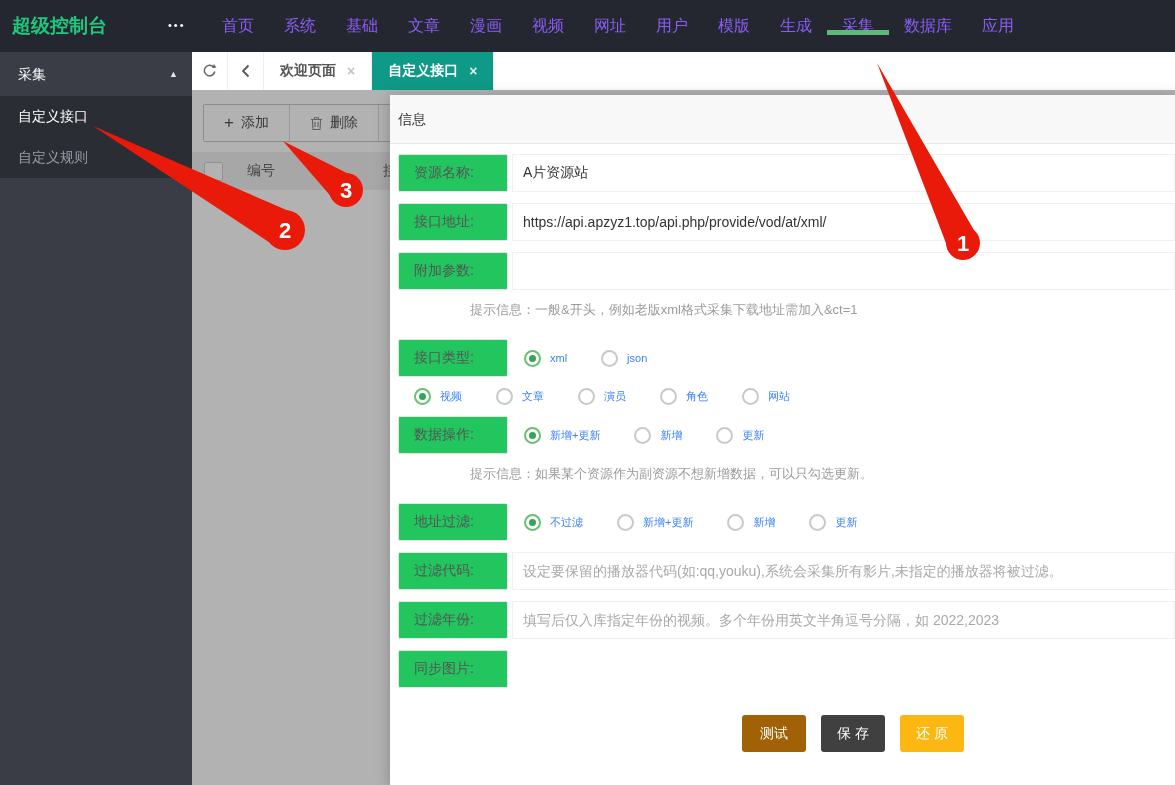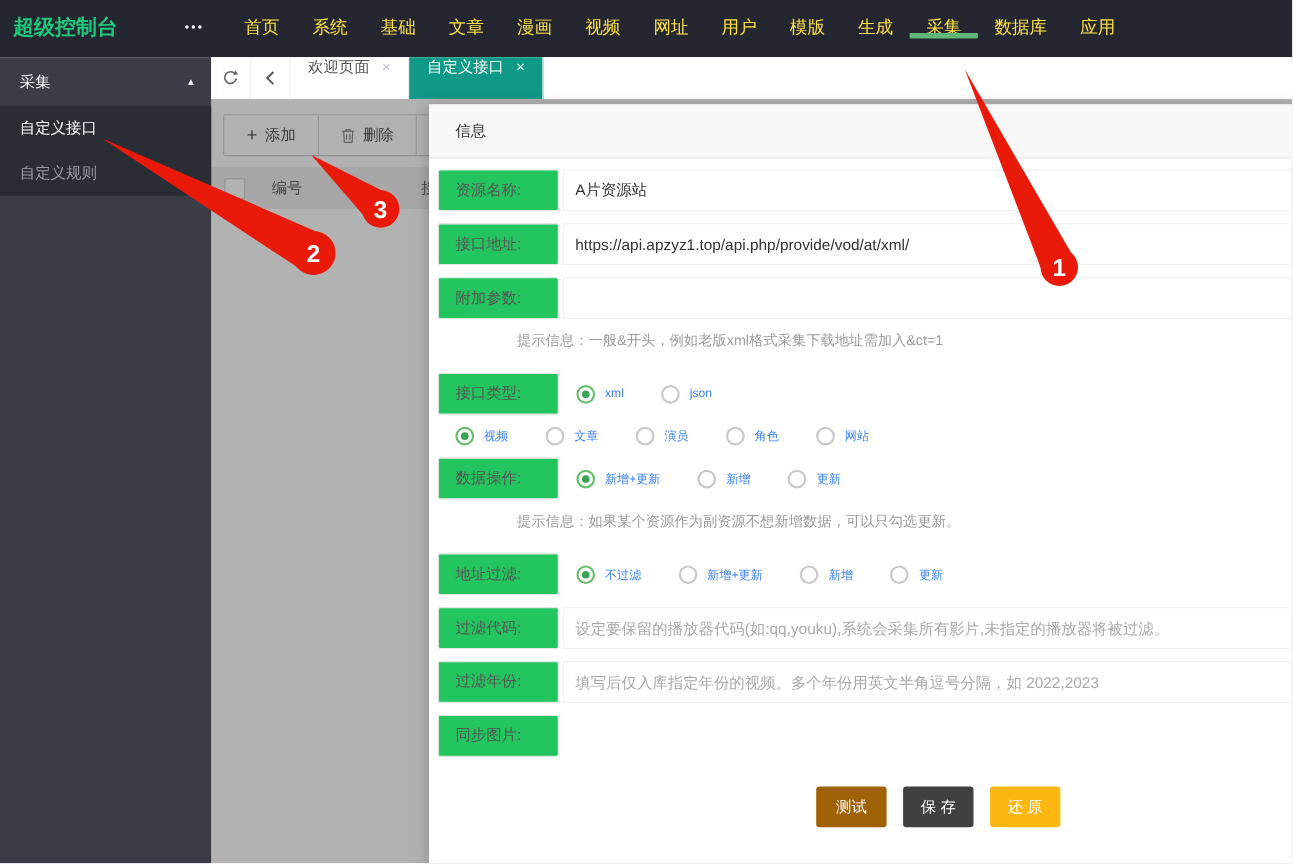--- a/index.html
+++ b/index.html
@@ -4,35 +4,35 @@
 <style>
   html,body{margin:0;padding:0;}
   body{font-family:"Liberation Sans","DejaVu Sans",sans-serif;}
   .app{position:relative;width:1175px;height:785px;overflow:hidden;background:#fff;}
 
   
   .navbar{position:absolute;left:0;top:0;width:1175px;height:52px;background:#24272f;z-index:3;}
   .logo{position:absolute;left:12px;top:0;line-height:52px;font-size:19px;font-weight:bold;color:#1ec87c;}
   .more-dots{position:absolute;left:168px;top:0;line-height:50px;font-size:11px;color:#fff;letter-spacing:2px;cursor:pointer;}
   .nav-menu{position:absolute;left:207px;top:0;height:52px;display:flex;}
-  .nav-item{position:relative;height:35px;line-height:52px;padding:0 15px;font-size:16px;color:#fde047;cursor:pointer;white-space:nowrap;}
+  .nav-item{position:relative;height:35px;line-height:52px;padding:0 15px;font-size:16px;color:#8b5cf6;cursor:pointer;white-space:nowrap;}
   .nav-item.active::after{content:"";position:absolute;left:0;right:0;bottom:0;height:5px;background:#5fb878;}
 
   
   .sidebar{position:absolute;left:0;top:52px;width:192px;height:733px;background:#3a3d46;z-index:3;}
   .side-header{height:44px;line-height:44px;padding:0 14px 0 18px;color:#fff;font-size:14px;cursor:pointer;}
   .side-header .caret{float:right;font-size:9px;color:#e8e8e8;}
   .side-menu{background:#2b2d35;}
   .side-item{height:41px;line-height:41px;padding-left:18px;font-size:14px;color:#979ca6;cursor:pointer;}
   .side-item.active{color:#fff;}
 
   
   .tabbar{position:absolute;left:192px;top:52px;width:983px;height:38px;background:#fff;display:flex;z-index:3;}
   .tab-tool{width:35px;height:38px;display:flex;align-items:center;justify-content:center;border-right:1px solid #eee;cursor:pointer;}
-  .tab{height:38px;display:flex;padding:0 16px;font-size:14px;color:#555;border-right:1px solid #eee;cursor:pointer;white-space:nowrap;}
+  .tab{height:38px;display:flex;align-items:center;padding:0 16px;font-size:14px;color:#555;border-right:1px solid #eee;cursor:pointer;white-space:nowrap;font-weight:bold;}
   .tab .tab-close{margin-left:11px;color:#c0c4cc;font-size:14px;}
   .tab.active{background:#0e9a87;color:#fff;}
   .tab.active .tab-close{color:#d9efe9;}
 
   
   .content{position:absolute;left:192px;top:90px;width:983px;height:695px;background:#fff;z-index:1;}
   .toolbar-group{position:absolute;top:14px;left:11px;display:flex;border:1px solid #c9c9c9;border-radius:2px;background:#fff;}
   .tbtn{display:flex;align-items:center;height:36px;padding:0 20px;background:#fff;border:none;border-left:1px solid #d8d8d8;font-size:14px;color:#555;font-family:inherit;cursor:pointer;}
   .tbtn:first-child{border-left:none;}
   .tbtn .plus{font-size:17px;margin-right:7px;color:#555;}
@@ -42,21 +42,21 @@
   .th-check{width:42px;display:flex;justify-content:center;}
   .th-checkbox{width:17px;height:17px;background:#fff;border:1px solid #d0d0d0;border-radius:2px;cursor:pointer;}
   .th-no{width:134px;padding-left:13px;box-sizing:border-box;}
   .th-next{padding-left:15px;}
 
   
   .overlay{position:absolute;left:192px;top:90px;width:983px;height:695px;background:rgba(0,0,0,0.3);z-index:5;}
 
   
   .modal{position:absolute;left:390px;top:95px;width:785px;height:690px;background:#fff;z-index:6;box-shadow:0 2px 14px rgba(0,0,0,0.25);}
-  .modal-header{height:48px;line-height:48px;padding-left:24px;background:#f8f8f8;border-bottom:1px solid #e9e9e9;font-size:14px;color:#333;}
+  .modal-header{height:48px;line-height:48px;padding-left:8px;background:#f8f8f8;border-bottom:1px solid #e9e9e9;font-size:14px;color:#333;}
   .modal-body{padding:10px 0 0 8px;}
   .frow{display:flex;margin-bottom:11px;}
   .flabel{width:110px;min-width:110px;height:38px;box-sizing:border-box;border:1px solid #e5e5e5;border-radius:2px;display:flex;align-items:center;padding-left:15px;font-size:14px;color:#555;background:#22c55e;}
   .finput{flex:1;margin-left:4px;height:38px;box-sizing:border-box;border:1px solid #f0f0f0;padding:0 10px;font-size:14px;color:#333;outline:none;background:#fff;font-family:inherit;}
   .finput::placeholder{color:#a9a9a9;}
   .rgroup{display:flex;align-items:center;margin-left:16px;}
   .ropt{display:flex;align-items:center;margin-right:34px;cursor:pointer;}
   .radio{width:17px;height:17px;box-sizing:border-box;border-radius:50%;border:2px solid #c9c9c9;background:#fff;position:relative;display:inline-block;}
   .radio.sel{border-color:#67c06f;}
   .radio.sel::after{content:"";position:absolute;left:3px;top:3px;width:7px;height:7px;border-radius:50%;background:#39a357;}

